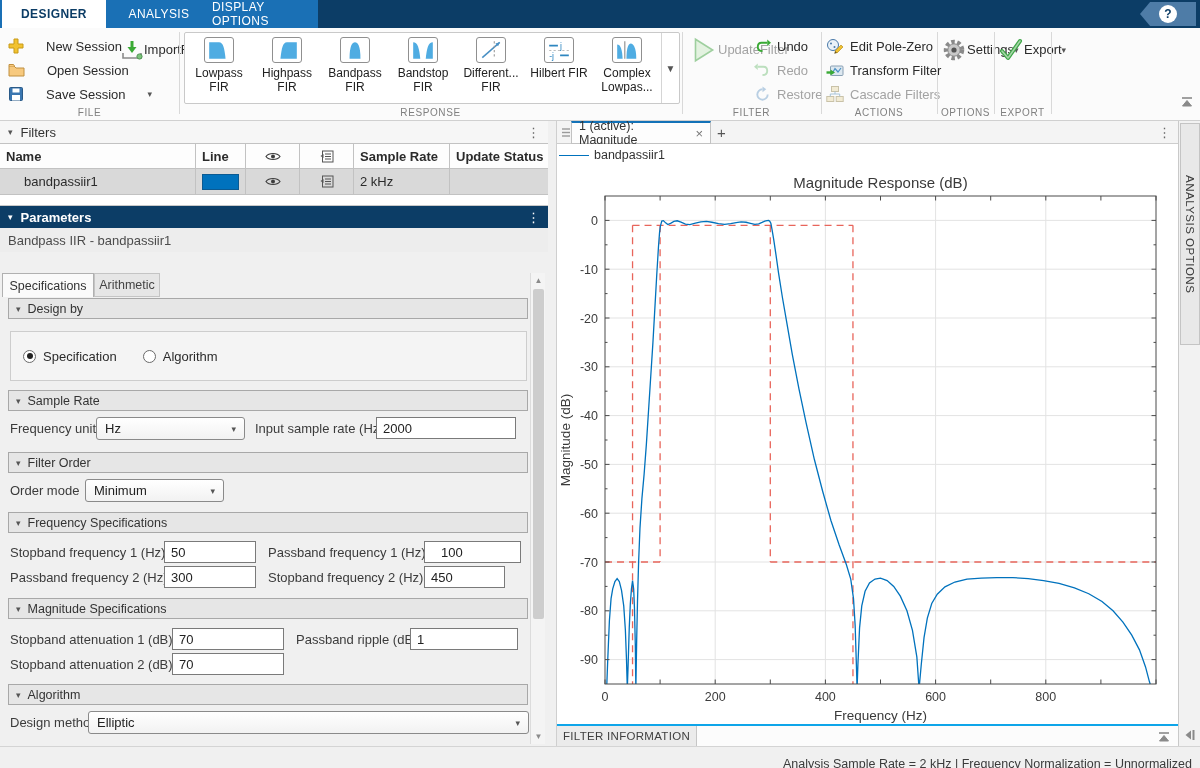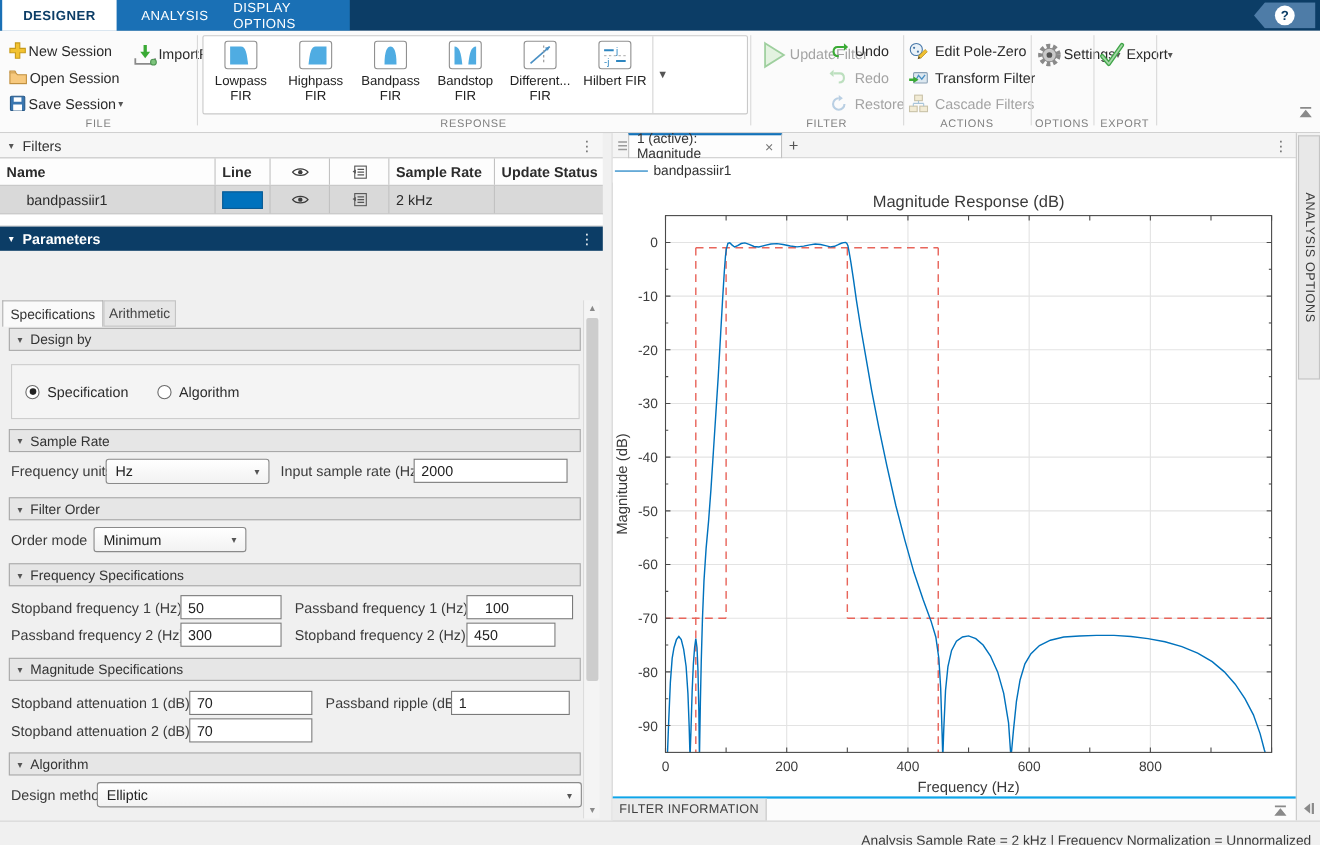--- a/index.html
+++ b/index.html
@@ -12,21 +12,21 @@
   .tabstrip-light { left:0; top:0; width:318px; height:28px; background:#1A70B5; }
   .rtab { top:0; height:28px; display:flex; align-items:center; justify-content:center; color:#fff; font-size:12px; letter-spacing:.4px; cursor:default; }
   .rtab.active { background:#fff; color:#0C3D66; font-weight:bold; }
   .help-btn { right:4px; top:2px; width:56px; height:24px; background:#4E7CA7; clip-path:polygon(18% 0,100% 0,100% 100%,18% 100%,0 50%); display:flex; align-items:center; justify-content:center; }
   .help-circle { width:18px; height:18px; border-radius:50%; background:#fff; color:#0C3D66; font-weight:bold; font-size:12px; display:flex; align-items:center; justify-content:center; }
 
   
   .ribbon { left:0; top:28px; width:1200px; height:93px; background:#fbfbfb; border-bottom:1px solid #d0d0d0; }
   .vdiv { top:4px; height:82px; width:1px; background:#d9d9d9; }
   .sec-label { bottom:2px; font-size:10px; color:#808080; letter-spacing:.6px; text-align:center; }
-  .file-item { display:flex; align-items:center; gap:2px; height:20px; font-size:13px; color:#2b2b2b; cursor:default; }
+  .file-item { display:flex; align-items:center; gap:22px; height:20px; font-size:13px; color:#2b2b2b; cursor:default; }
   .big-btn { display:flex; flex-direction:row; align-items:center; justify-content:flex-start; text-align:center; font-size:13px; line-height:16px; cursor:default; }
   .big-btn .ic { height:32px; display:flex; align-items:center; justify-content:center; }
   .disabled { color:#a3a3a3; }
   .resp-group { left:184px; top:4px; width:496px; height:72px; border:1px solid #c9c9c9; border-radius:2px; background:#fff; display:flex; }
   .resp-btn { width:68px; padding-top:4px; display:flex; flex-direction:column; align-items:center; font-size:12px; line-height:14px; text-align:center; color:#222; cursor:default; }
   .resp-icon { width:30px; height:26px; border:1px solid #909090; border-radius:3px; background:#fff; margin-bottom:3px; }
   .resp-dd { width:18px; border-left:1px solid #d5d5d5; display:flex; align-items:center; justify-content:center; color:#555; font-size:10px; }
   .small-item { display:flex; align-items:center; gap:6px; height:20px; font-size:13px; }
   .caret { font-size:9px; color:#555; }
   .collapse-ic line, .collapse-ic path { stroke:#8a8a8a; }
@@ -176,20 +176,29 @@
       <svg class="resp-icon" viewBox="0 0 24 22">
           <line x1="3" y1="7" x2="11" y2="7" stroke="#2E86C0" stroke-width="1.6"></line>
           <text x="13" y="10" font-size="8" fill="#2E86C0">j</text>
           <text x="3" y="19" font-size="8" fill="#2E86C0">-j</text>
           <line x1="13" y1="16" x2="21" y2="16" stroke="#2E86C0" stroke-width="1.6"></line>
           <line x1="3" y1="11.5" x2="21" y2="11.5" stroke="#bbb" stroke-dasharray="2 2"></line>
         </svg>
       <span>Hilbert FIR</span>
       <span></span>
     </div>
+    <div class="resp-btn">
+      <svg class="resp-icon" viewBox="0 0 24 22">
+          <path d="M3 19 V6 C6 6 7.5 10 8 19 Z" fill="#4FACE2"></path>
+          <path d="M11.5 19 C11.5 8 13.5 5 15.5 5 C17.5 5 20.5 8 20.5 19 Z" fill="#4FACE2"></path>
+          <line x1="10" y1="3" x2="10" y2="19" stroke="#8a8a8a" stroke-width="1"></line>
+        </svg>
+      <span>Complex</span>
+      <span>Lowpas...</span>
+    </div>
     <div class="resp-dd">▼</div>
   </div>
 
   <div class="abs big-btn disabled" style="left:688px;top:6px;width:58px;">
     <span class="ic">
         <svg width="30" height="30" viewBox="0 0 28 28">
           <path d="M7 4 L23 14 L7 24 Z" fill="#E3F2E0" stroke="#9ECF9E" stroke-width="1.5"></path>
         </svg>
       </span>
     <span>Update</span>
@@ -342,20 +351,21 @@
     <div class="cell c4">2 kHz</div>
     <div class="cell c5"></div>
   </div>
   <div class="abs" style="left:0;top:74px;width:548px;height:11px;background:#fff;border-bottom:1px solid #c9c9c9;"></div>
 
   <div class="abs panel-hdr params-hdr" style="top:85px;">
     <span class="tri">▾</span>
     <span style="font-weight:bold;">Parameters</span>
     <span class="kebab">⋮</span>
   </div>
+  <div class="abs subtitle" style="left:0;top:107px;width:548px;height:24px;">Bandpass IIR - bandpassiir1</div>
 
   <div class="abs ptab active" style="left:2px;top:152px;width:92px;">Specifications</div>
   <div class="abs ptab inactive" style="left:94px;top:152px;width:66px;">Arithmetic</div>
 
   <div class="abs sec-hdr" style="top:177px;">
     <span class="tri">▾</span>
     <span>Design by</span>
   </div>
   <div class="abs radio-box" style="left:10px;top:210px;width:517px;height:50px;">
     <span class="radio">

